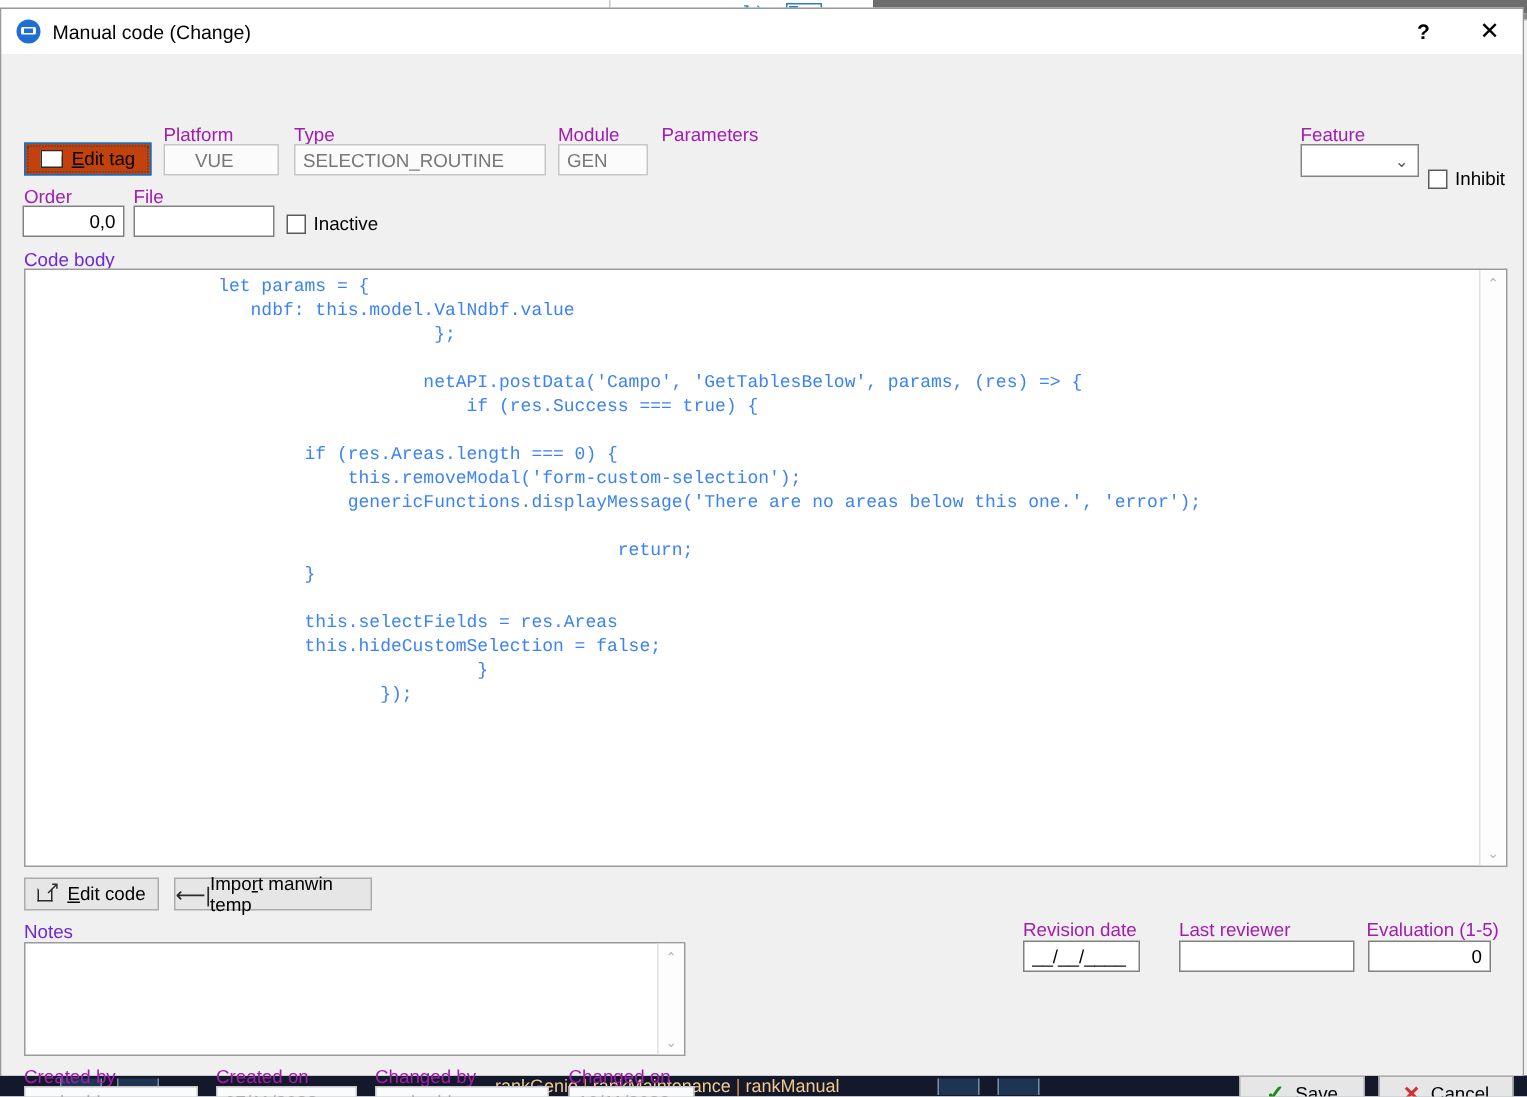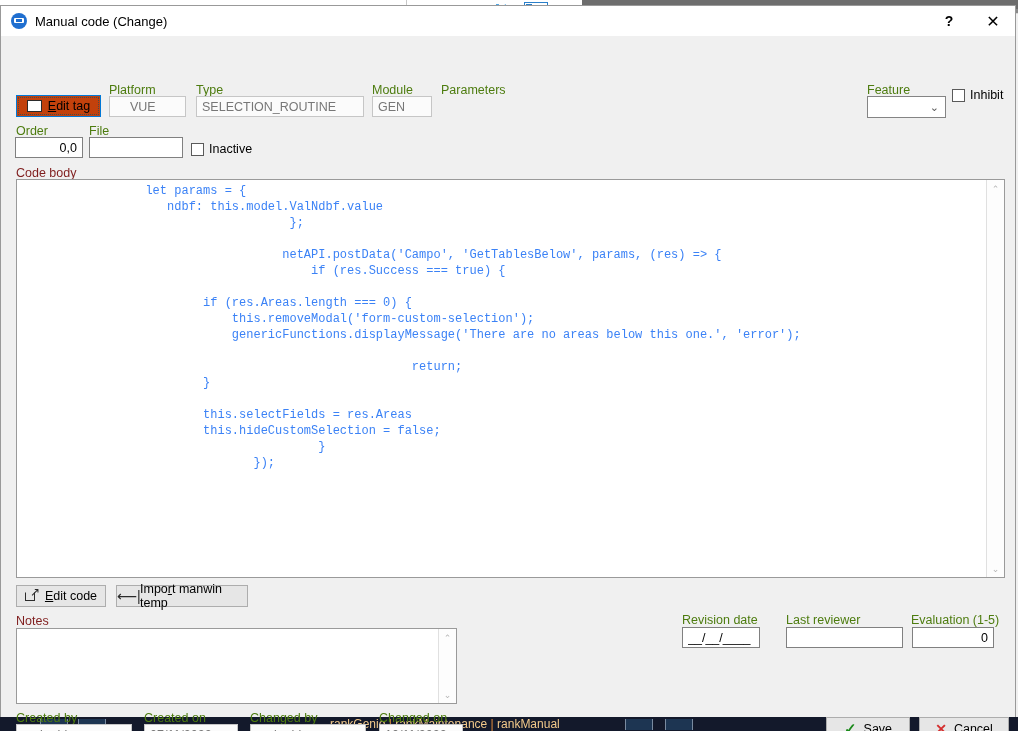--- a/index.html
+++ b/index.html
@@ -129,21 +129,21 @@
   .tb-btn.close { font-size: 16px; }
 
   .dlg-body {
     position: relative;
     background: #f0f0f0;
     height: 681px;
   }
 
   .field-label {
     position: absolute;
-    font-size: 12.5px; color: #4d7c0f; white-space: nowrap;
+    font-size: 12.5px; color: #a21caf; white-space: nowrap;
   }
   .inp {
     position: absolute;
     box-sizing: border-box;
     height: 21px;
     border: 1px solid #c6c6c6;
     background: #fbfbfb;
     color: #777777;
     font-size: 12.5px;
     font-family: "Liberation Sans", sans-serif;
@@ -269,21 +269,21 @@
   }
   .vscroll .arrow {
     position: absolute; left: 0; width: 17px; height: 17px;
     display: flex; align-items: center; justify-content: center;
     color: #b4b4b4; font-size: 9px;
   }
   .vscroll .arrow.up { top: 0; }
   .vscroll .arrow.dn { bottom: 0; }
 
   .group-label {
-    position: absolute; font-size: 12.5px; color: #7f1d1d;
+    position: absolute; font-size: 12.5px; color: #6d28d9;
   }
 </style>
 </head>
 <body>
 
 <div class="desktop">
 
   <div class="bg-strip-top"></div>
   <div class="bg-tabline"></div>
   <div class="bg-tabline2"></div>
@@ -336,21 +336,21 @@
 
       <input class="inp" style="left: 108px; top: 60px; width: 77px; padding-left: 20px;" readonly="" value="VUE">
       <input class="inp" style="left: 195px; top: 60px; width: 168px;" readonly="" value="SELECTION_ROUTINE">
       <input class="inp" style="left: 371px; top: 60px; width: 60px;" readonly="" value="GEN">
 
       <div class="sel" style="left:866px; top:60px; width:79px;">
         <span></span>
         <span class="chev">⌄</span>
       </div>
 
-      <div class="cbox" style="left:951px; top:52px;justify-content:flex-end;">
+      <div class="cbox" style="left:951px; top:76px;justify-content:flex-end;">
         <span class="box"></span>
         <span>Inhibit</span>
       </div>
 
       <div class="field-label" style="left:15px; top:88px;">Order</div>
       <div class="field-label" style="left:88px; top:88px;">File</div>
 
       <input class="inp editable right" style="left: 14px; top: 101px; width: 68px;" value="0,0">
       <input class="inp editable" style="left: 88px; top: 101px; width: 94px;" value="">
 

